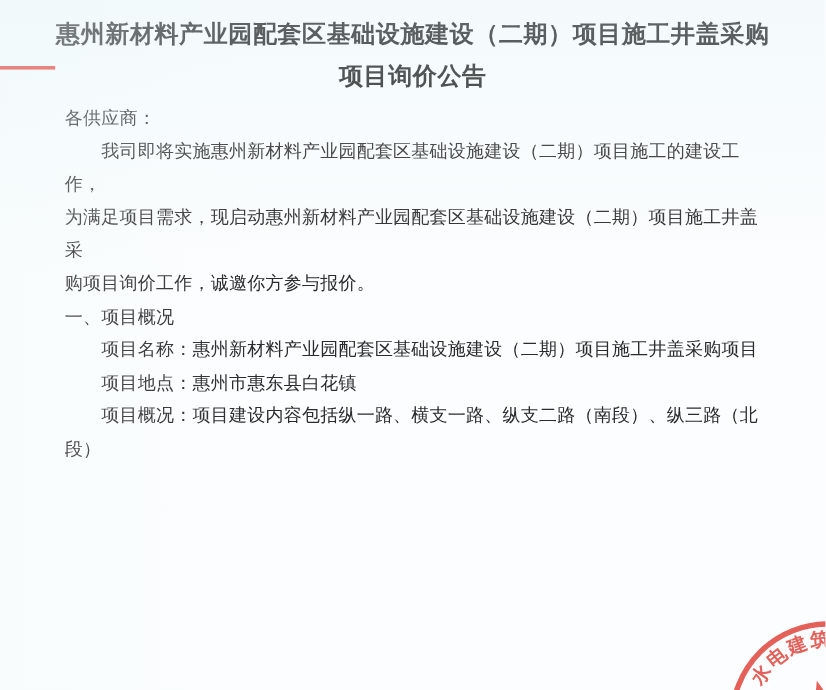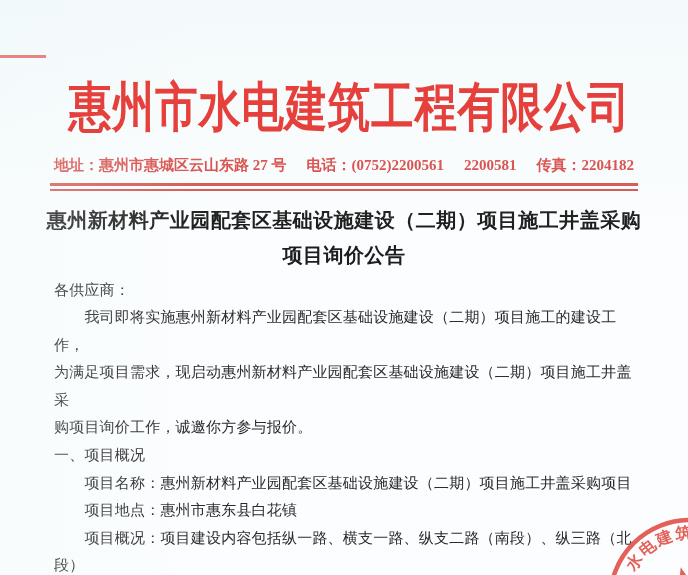--- a/index.html
+++ b/index.html
@@ -67,35 +67,20 @@
     font-size:16px;font-weight:700;letter-spacing:2px;
   }
 </style>
 </head>
 <body>
 
 <div class="page">
 
   <div class="edge-artifact"></div>
 
-  <header>
-    <h1 class="company">惠州市水电建筑工程有限公司</h1>
-
-    <div class="contact">
-      <span>地址：惠州市惠城区云山东路 27 号</span>
-      <span>电话：(0752)2200561</span>
-      <span>2200581</span>
-      <span>传真：2204182</span>
-    </div>
-
-    <div class="rule">
-      <div class="rule-thick"></div>
-      <div class="rule-thin"></div>
-    </div>
-  </header>
 
   <div class="doc-title">
     <div>惠州新材料产业园配套区基础设施建设（二期）项目施工井盖采购</div>
     <div>项目询价公告</div>
   </div>
 
   <main class="body">
       <div class="line">各供应商：</div>
       <div class="line">　　我司即将实施惠州新材料产业园配套区基础设施建设（二期）项目施工的建设工作，</div>
       <div class="line">为满足项目需求，现启动惠州新材料产业园配套区基础设施建设（二期）项目施工井盖采</div>

